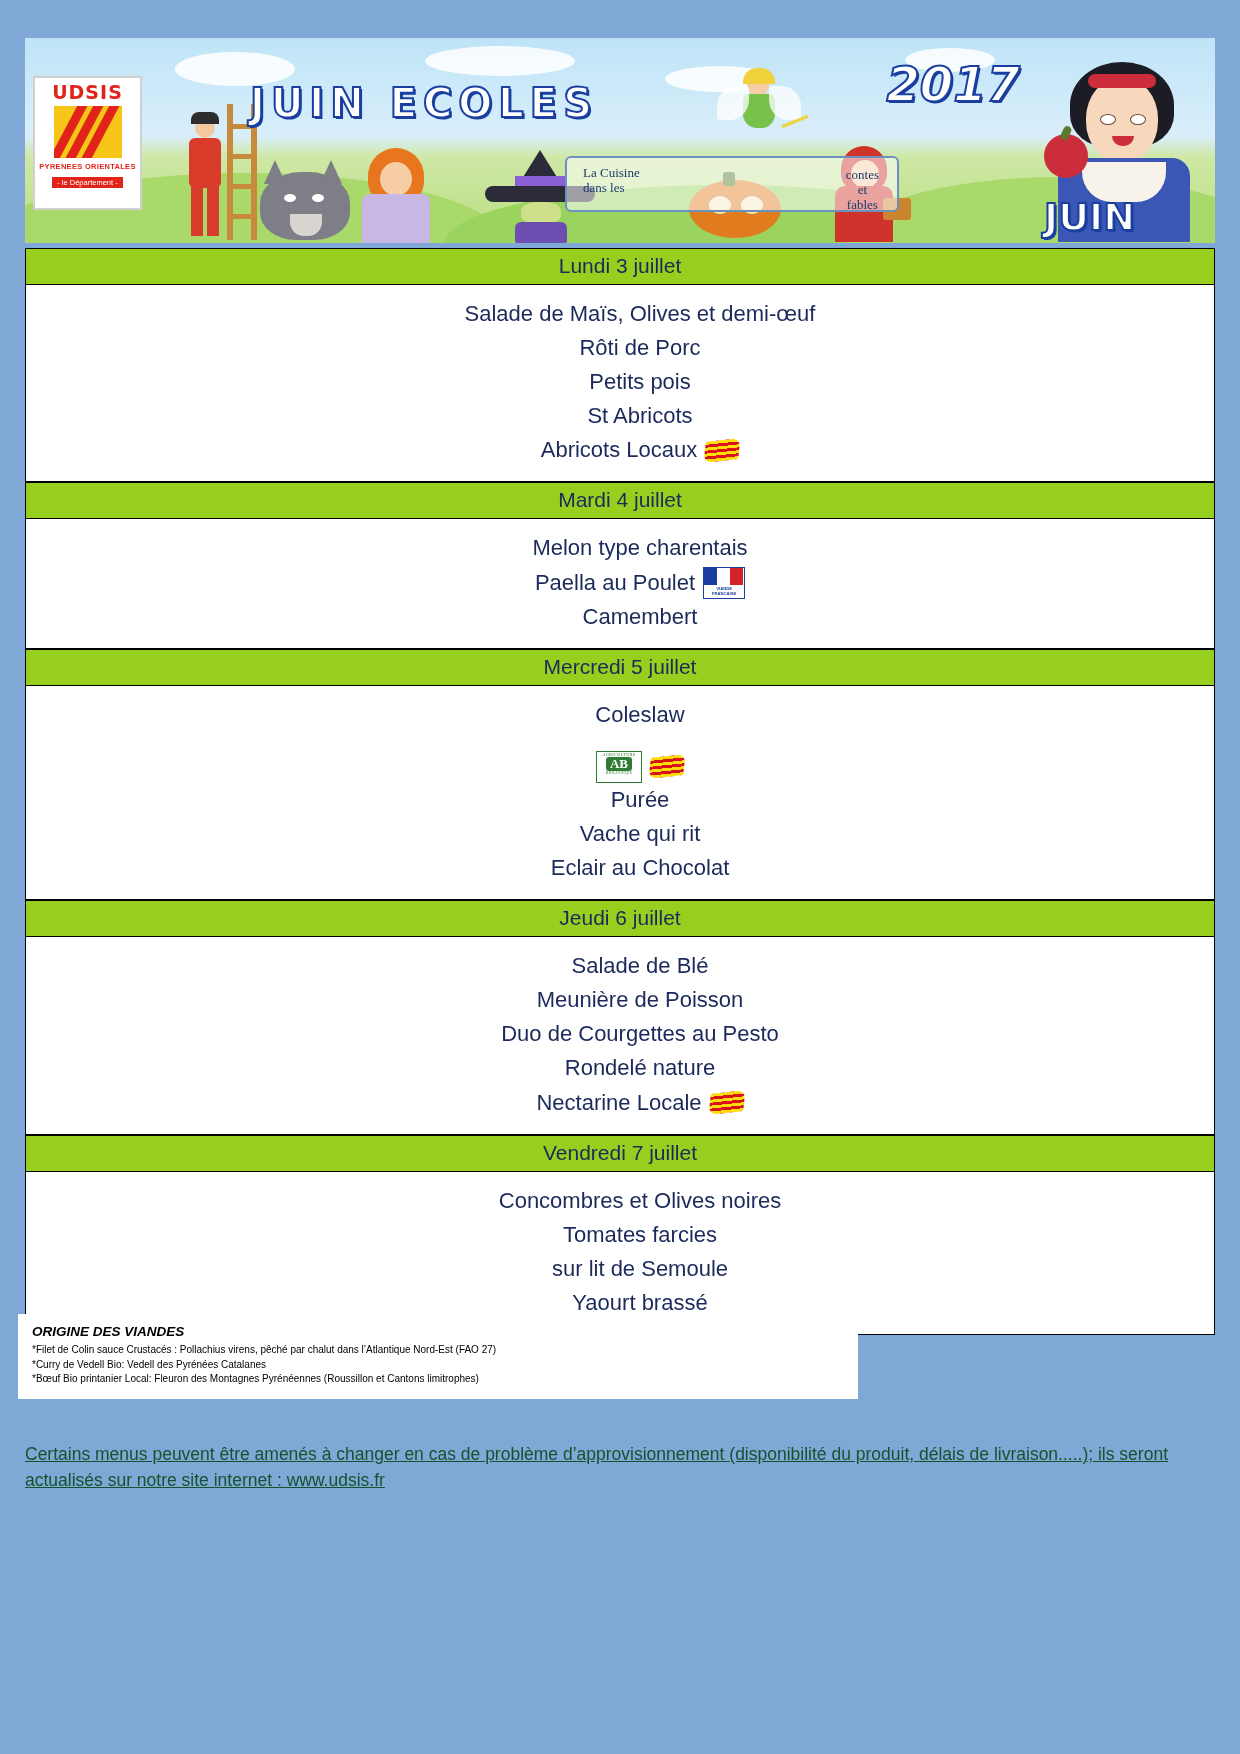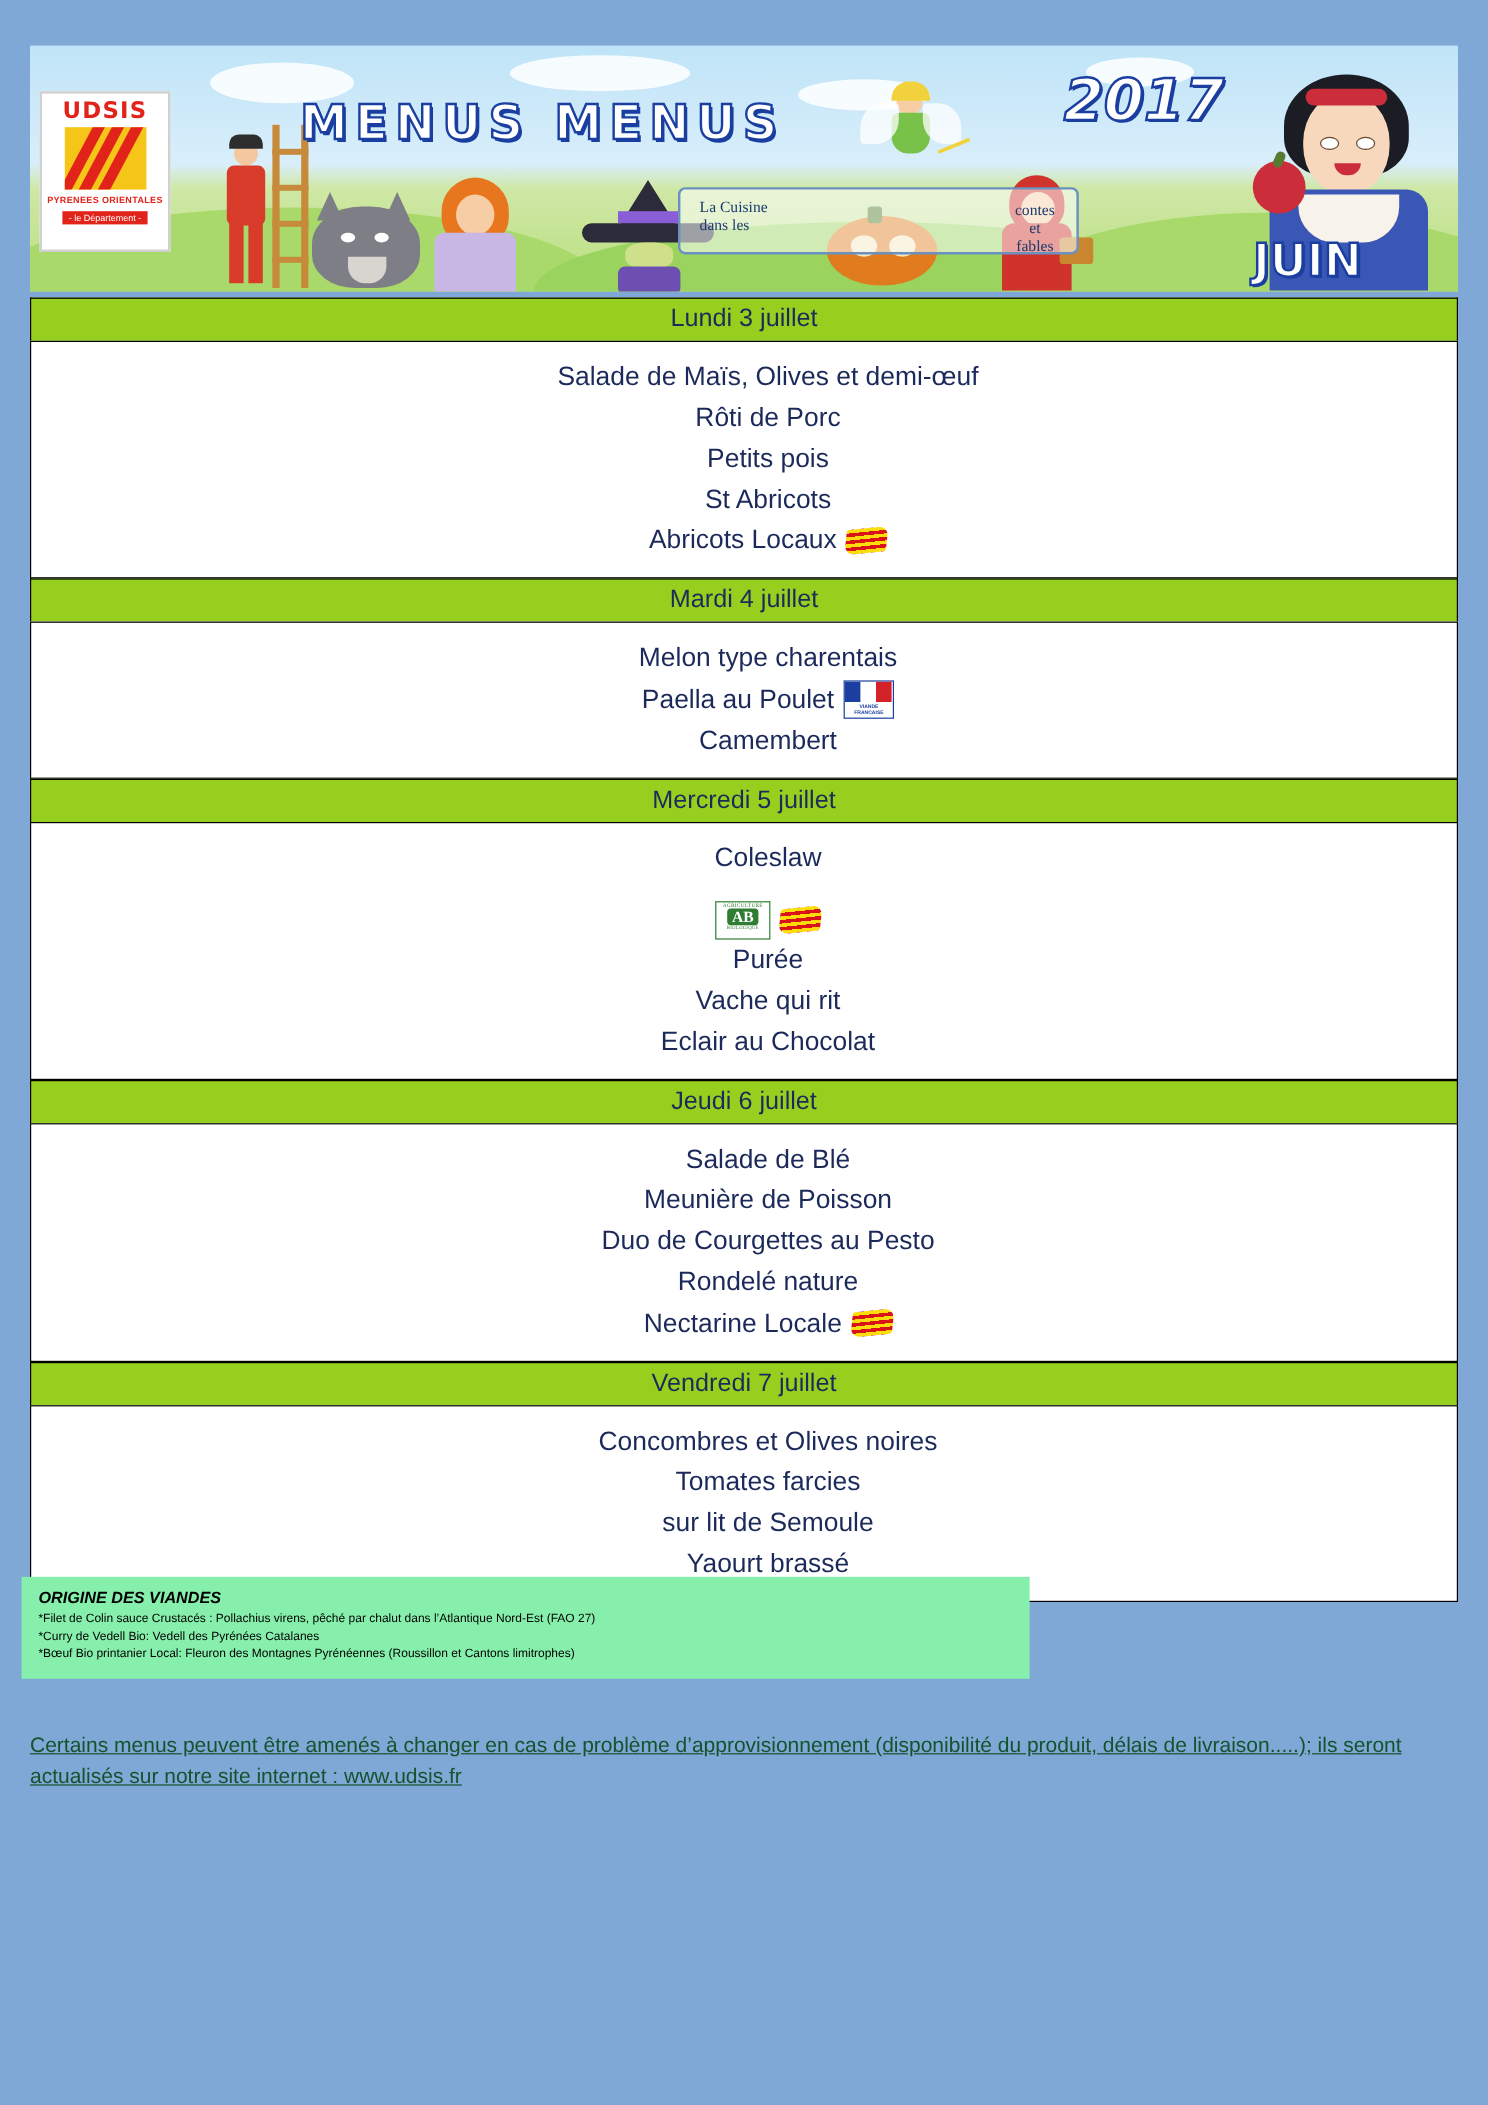--- a/index.html
+++ b/index.html
@@ -260,21 +260,21 @@
     position: absolute; left: 0; bottom: 1px; width: 100%;
     font-size: 4.2px; text-align: center; color: #1b3fa0; font-weight: bold; line-height: 1.15;
   }
 
   
   .origin {
     position: absolute;
     left: 18px;
     top: 1298px;
     width: 840px;
-    background: #86efac;
+    background: #ffffff;
     padding: 10px 14px 12px 14px;
     box-sizing: border-box;
   }
   .origin-title {
     font-size: 13.5px;
     font-weight: bold;
     font-style: italic;
     color: #000000;
     margin-bottom: 4px;
   }
@@ -399,21 +399,21 @@
         <div>La Cuisine</div>
         <div>dans les</div>
       </div>
       <div class="sign-text sign-right" style="text-align:center;">
         <div>contes</div>
         <div>et</div>
         <div>fables</div>
       </div>
     </div>
 
-    <div class="banner-title">MENUS  MENUS</div>
+    <div class="banner-title">JUIN  ECOLES</div>
     <div class="banner-year">2017</div>
     <div class="banner-month">JUIN</div>
   </div>
 
   <div class="menu" id="menu-table">
       <div class="day-head">Lundi 3 juillet</div>
       <div class="day-body">
         <div class="dish"><span class="dish-inner">
             <span>Salade de Maïs, Olives et demi-œuf</span>
           </span></div>

